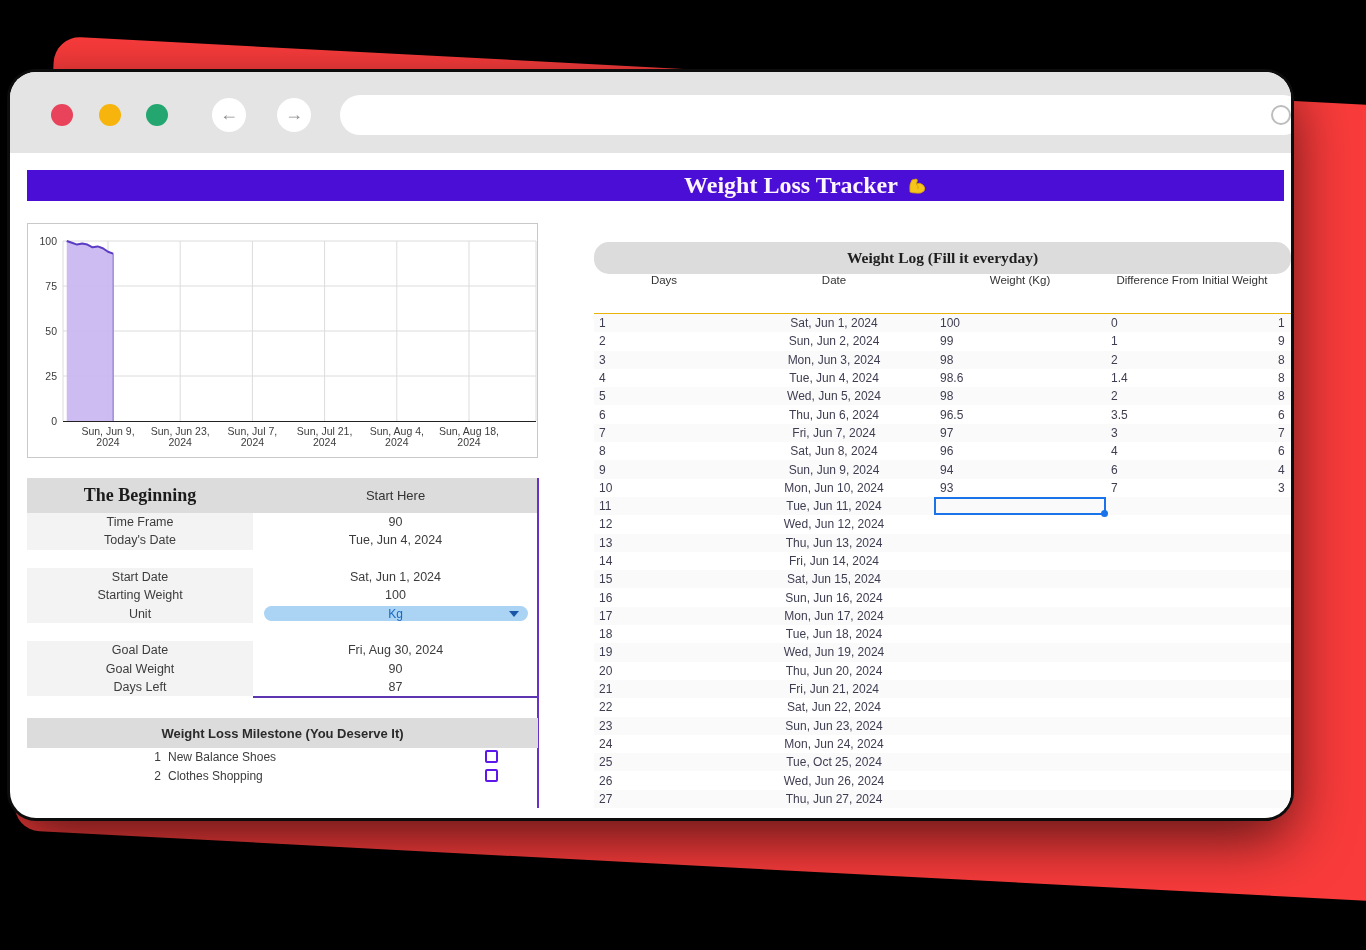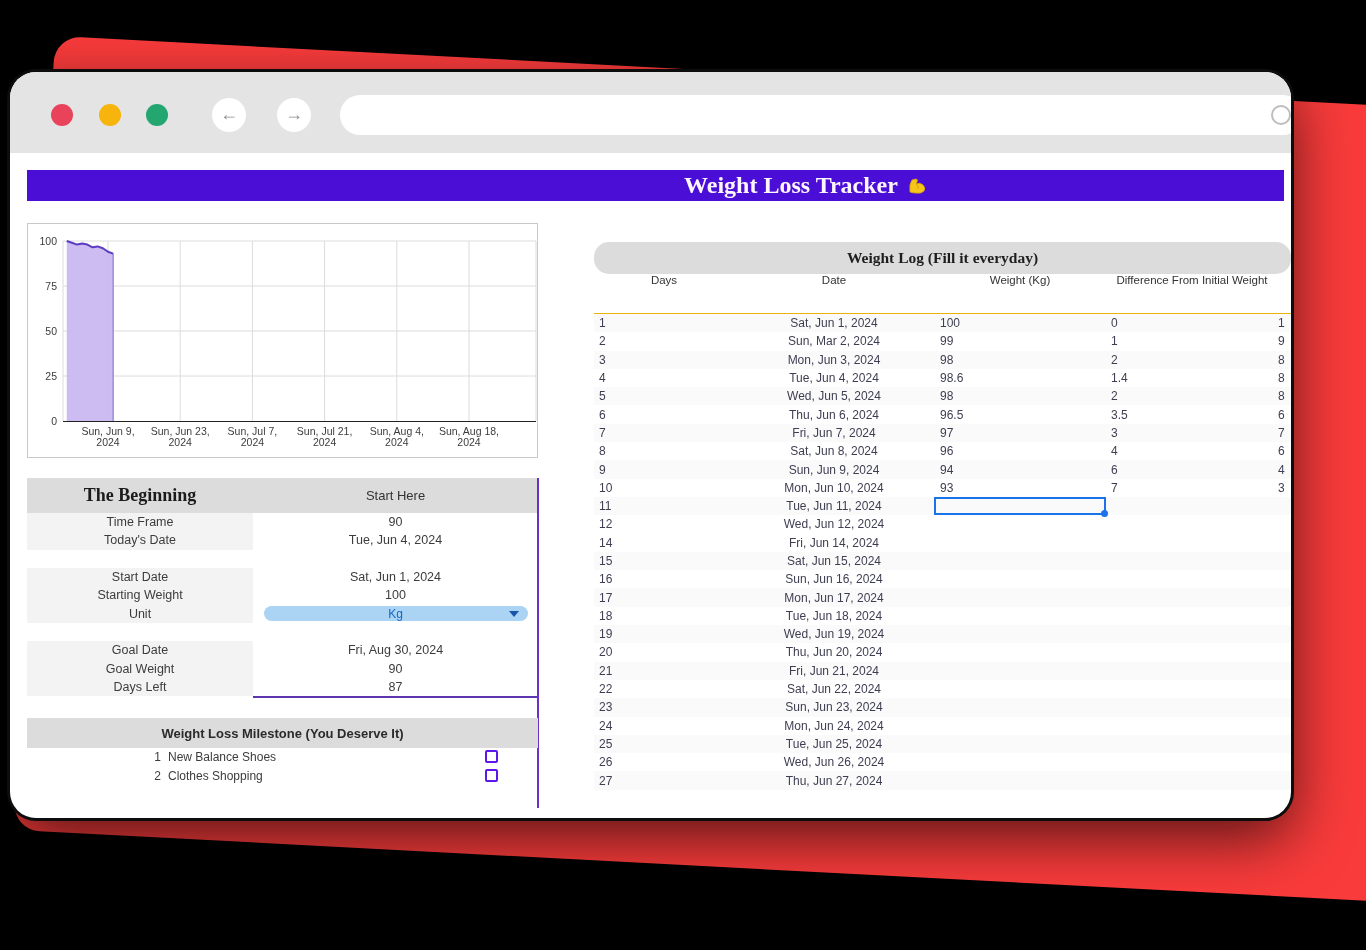--- a/index.html
+++ b/index.html
@@ -259,21 +259,21 @@
       <div id="weight-log-rows">
           <div class="w-row alt">
             <div class="c-day">1</div>
             <div class="c-date">Sat, Jun 1, 2024</div>
             <div class="c-weight">100</div>
             <div class="c-diff">0</div>
             <div class="c-edge">1</div>
           </div>
           <div class="w-row">
             <div class="c-day">2</div>
-            <div class="c-date">Sun, Mar 2, 2024</div>
+            <div class="c-date">Sun, Jun 2, 2024</div>
             <div class="c-weight">99</div>
             <div class="c-diff">1</div>
             <div class="c-edge">9</div>
           </div>
           <div class="w-row alt">
             <div class="c-day">3</div>
             <div class="c-date">Mon, Jun 3, 2024</div>
             <div class="c-weight">98</div>
             <div class="c-diff">2</div>
             <div class="c-edge">8</div>
@@ -338,20 +338,27 @@
             <div class="c-diff"></div>
             <div class="c-edge"></div>
           </div>
           <div class="w-row">
             <div class="c-day">12</div>
             <div class="c-date">Wed, Jun 12, 2024</div>
             <div class="c-weight"></div>
             <div class="c-diff"></div>
             <div class="c-edge"></div>
           </div>
+          <div class="w-row alt">
+            <div class="c-day">13</div>
+            <div class="c-date">Thu, Jun 13, 2024</div>
+            <div class="c-weight"></div>
+            <div class="c-diff"></div>
+            <div class="c-edge"></div>
+          </div>
           <div class="w-row">
             <div class="c-day">14</div>
             <div class="c-date">Fri, Jun 14, 2024</div>
             <div class="c-weight"></div>
             <div class="c-diff"></div>
             <div class="c-edge"></div>
           </div>
           <div class="w-row alt">
             <div class="c-day">15</div>
             <div class="c-date">Sat, Jun 15, 2024</div>
@@ -417,21 +424,21 @@
           </div>
           <div class="w-row">
             <div class="c-day">24</div>
             <div class="c-date">Mon, Jun 24, 2024</div>
             <div class="c-weight"></div>
             <div class="c-diff"></div>
             <div class="c-edge"></div>
           </div>
           <div class="w-row alt">
             <div class="c-day">25</div>
-            <div class="c-date">Tue, Jun 25, 2024</div>
+            <div class="c-date">Tue, Oct 25, 2024</div>
             <div class="c-weight"></div>
             <div class="c-diff"></div>
             <div class="c-edge"></div>
           </div>
           <div class="w-row">
             <div class="c-day">26</div>
             <div class="c-date">Wed, Jun 26, 2024</div>
             <div class="c-weight"></div>
             <div class="c-diff"></div>
             <div class="c-edge"></div>

